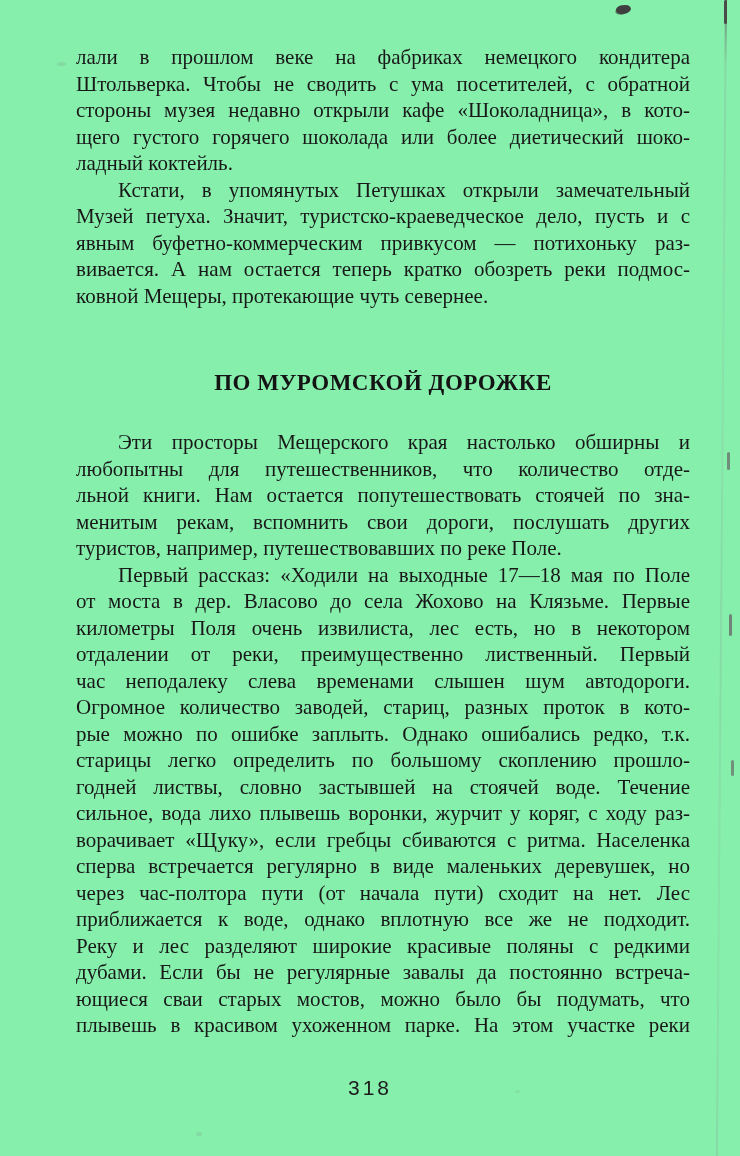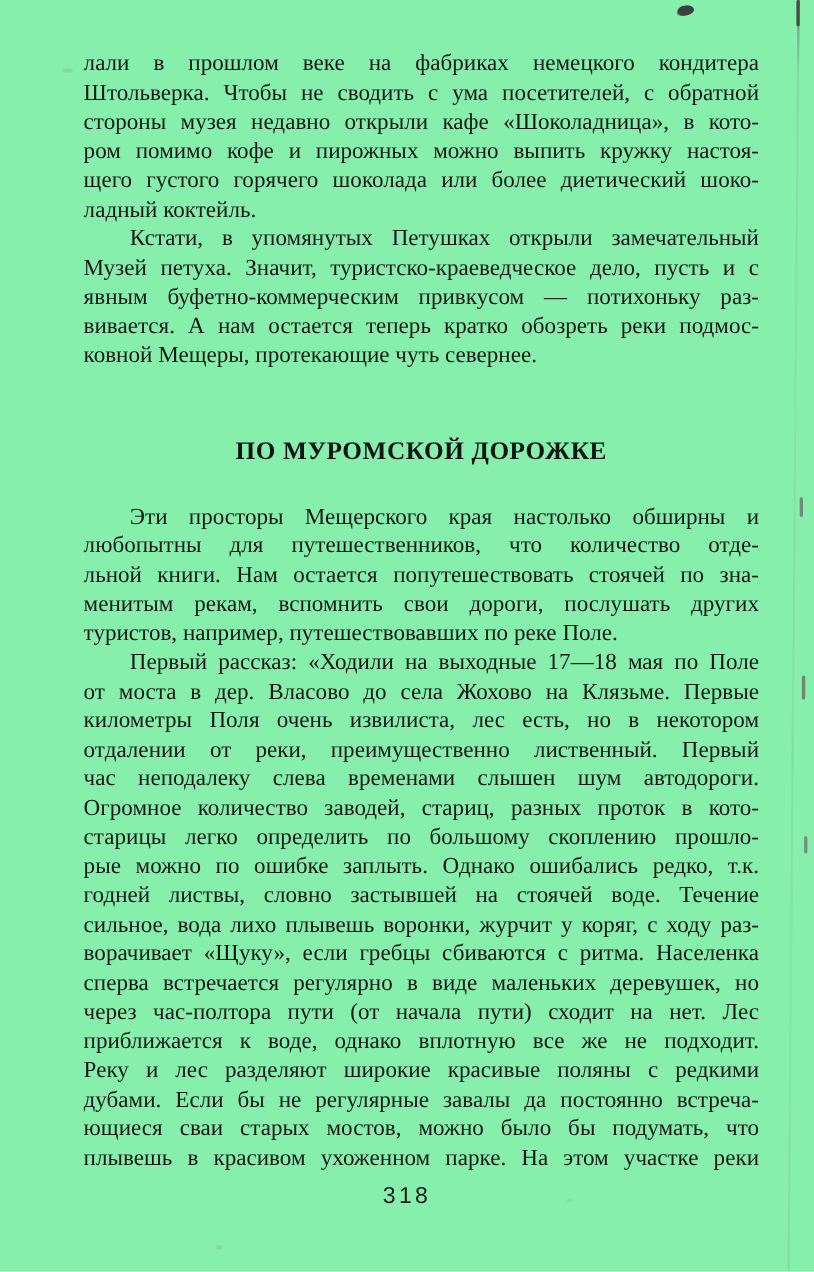--- a/index.html
+++ b/index.html
@@ -121,21 +121,20 @@
   <div class="edge-dash d4"></div>
   <div class="faint-dot f1"></div>
   <div class="faint-dot f2"></div>
   <div class="faint-dot f3"></div>
 
   <div class="text-block">
       <div class="paragraph">
         <div class="line">лали в прошлом веке на фабриках немецкого кондитера</div>
         <div class="line">Штольверка. Чтобы не сводить с ума посетителей, с обратной</div>
         <div class="line">стороны музея недавно открыли кафе «Шоколадница», в кото-</div>
-        <div class="line">ром помимо кофе и пирожных можно выпить кружку настоя-</div>
         <div class="line">щего густого горячего шоколада или более диетический шоко-</div>
         <div class="line last-left">ладный коктейль.</div>
       </div>
       <div class="paragraph">
         <div class="line indent">Кстати, в упомянутых Петушках открыли замечательный</div>
         <div class="line">Музей петуха. Значит, туристско-краеведческое дело, пусть и с</div>
         <div class="line">явным буфетно-коммерческим привкусом — потихоньку раз-</div>
         <div class="line">вивается. А нам остается теперь кратко обозреть реки подмос-</div>
         <div class="line last-left">ковной Мещеры, протекающие чуть севернее.</div>
       </div>
@@ -147,22 +146,22 @@
         <div class="line">менитым рекам, вспомнить свои дороги, послушать других</div>
         <div class="line last-left">туристов, например, путешествовавших по реке Поле.</div>
       </div>
       <div class="paragraph">
         <div class="line indent">Первый рассказ: «Ходили на выходные 17—18 мая по Поле</div>
         <div class="line">от моста в дер. Власово до села Жохово на Клязьме. Первые</div>
         <div class="line">километры Поля очень извилиста, лес есть, но в некотором</div>
         <div class="line">отдалении от реки, преимущественно лиственный. Первый</div>
         <div class="line">час неподалеку слева временами слышен шум автодороги.</div>
         <div class="line">Огромное количество заводей, стариц, разных проток в кото-</div>
+        <div class="line">рые можно по ошибке заплыть. Однако ошибались редко, т.к.</div>
         <div class="line">старицы легко определить по большому скоплению прошло-</div>
-        <div class="line">рые можно по ошибке заплыть. Однако ошибались редко, т.к.</div>
         <div class="line">годней листвы, словно застывшей на стоячей воде. Течение</div>
         <div class="line">сильное, вода лихо плывешь воронки, журчит у коряг, с ходу раз-</div>
         <div class="line">ворачивает «Щуку», если гребцы сбиваются с ритма. Населенка</div>
         <div class="line">сперва встречается регулярно в виде маленьких деревушек, но</div>
         <div class="line">через час-полтора пути (от начала пути) сходит на нет. Лес</div>
         <div class="line">приближается к воде, однако вплотную все же не подходит.</div>
         <div class="line">Реку и лес разделяют широкие красивые поляны с редкими</div>
         <div class="line">дубами. Если бы не регулярные завалы да постоянно встреча-</div>
         <div class="line">ющиеся сваи старых мостов, можно было бы подумать, что</div>
         <div class="line">плывешь в красивом ухоженном парке. На этом участке реки</div>

